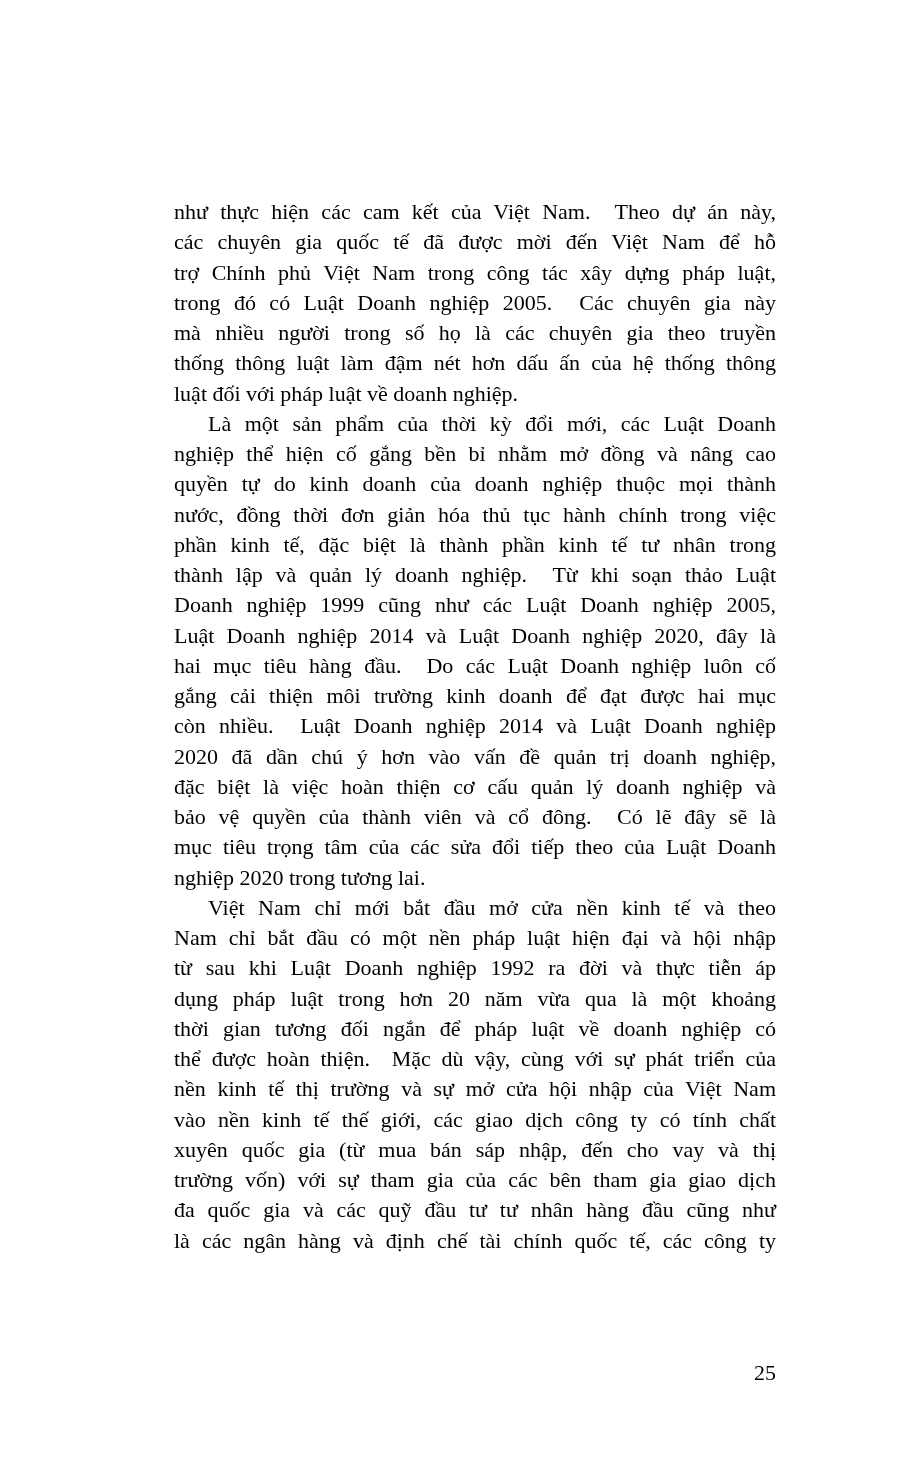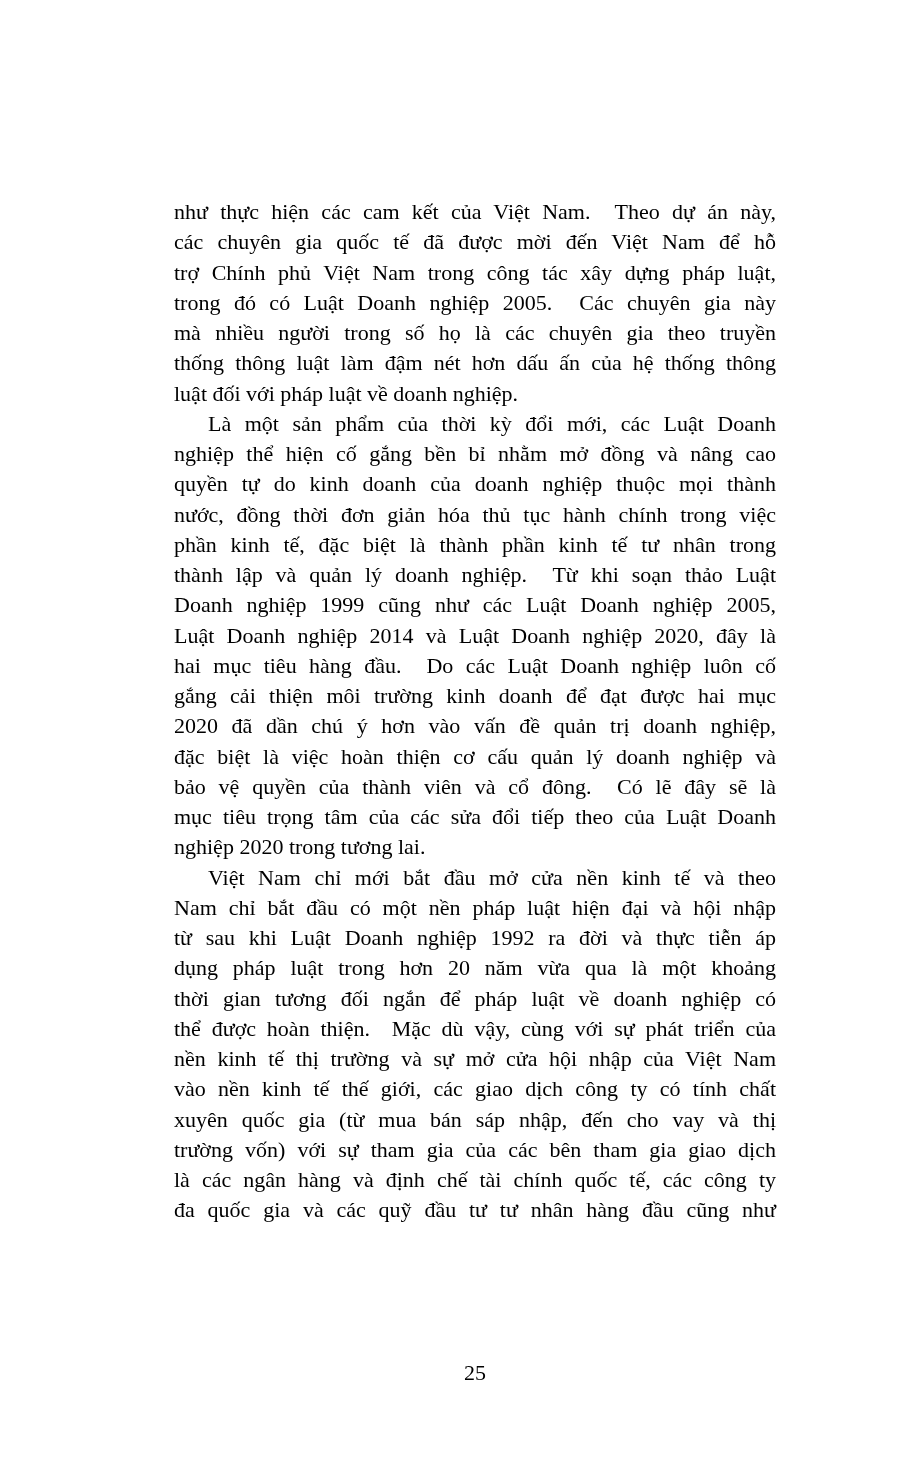--- a/index.html
+++ b/index.html
@@ -40,21 +40,21 @@
   }
   .line.flush-left {
     text-align-last: left;
     font-family: Liberation Serif, serif;
   }
   .page-number {
     position: absolute;
     left: 174px;
     top: 1358px;
     width: 602px;
-    text-align: center;
+    text-align: right;
     font-size: 22px;
     line-height: 30px;
   }
 </style>
 </head>
 <body>
 
 <div class="page">
   <div class="text-block" id="text-block">
       <div class="paragraph">
@@ -70,35 +70,36 @@
         <div class="line indent">Là một sản phẩm của thời kỳ đổi mới, các Luật Doanh</div>
         <div class="line">nghiệp thể hiện cố gắng bền bỉ nhằm mở đồng và nâng cao</div>
         <div class="line">quyền tự do kinh doanh của doanh nghiệp thuộc mọi thành</div>
         <div class="line">nước, đồng thời đơn giản hóa thủ tục hành chính trong việc</div>
         <div class="line">phần kinh tế, đặc biệt là thành phần kinh tế tư nhân trong</div>
         <div class="line">thành lập và quản lý doanh nghiệp.  Từ khi soạn thảo Luật</div>
         <div class="line">Doanh nghiệp 1999 cũng như các Luật Doanh nghiệp 2005,</div>
         <div class="line">Luật Doanh nghiệp 2014 và Luật Doanh nghiệp 2020, đây là</div>
         <div class="line">hai mục tiêu hàng đầu.  Do các Luật Doanh nghiệp luôn cố</div>
         <div class="line">gắng cải thiện môi trường kinh doanh để đạt được hai mục</div>
+        <div class="line">còn nhiều.  Luật Doanh nghiệp 2014 và Luật Doanh nghiệp</div>
         <div class="line">2020 đã dần chú ý hơn vào vấn đề quản trị doanh nghiệp,</div>
         <div class="line">đặc biệt là việc hoàn thiện cơ cấu quản lý doanh nghiệp và</div>
         <div class="line">bảo vệ quyền của thành viên và cổ đông.  Có lẽ đây sẽ là</div>
         <div class="line">mục tiêu trọng tâm của các sửa đổi tiếp theo của Luật Doanh</div>
         <div class="line flush-left">nghiệp 2020 trong tương lai.</div>
       </div>
       <div class="paragraph">
         <div class="line indent">Việt Nam chỉ mới bắt đầu mở cửa nền kinh tế và theo</div>
         <div class="line">Nam chỉ bắt đầu có một nền pháp luật hiện đại và hội nhập</div>
         <div class="line">từ sau khi Luật Doanh nghiệp 1992 ra đời và thực tiễn áp</div>
         <div class="line">dụng pháp luật trong hơn 20 năm vừa qua là một khoảng</div>
         <div class="line">thời gian tương đối ngắn để pháp luật về doanh nghiệp có</div>
         <div class="line">thể được hoàn thiện.  Mặc dù vậy, cùng với sự phát triển của</div>
         <div class="line">nền kinh tế thị trường và sự mở cửa hội nhập của Việt Nam</div>
         <div class="line">vào nền kinh tế thế giới, các giao dịch công ty có tính chất</div>
         <div class="line">xuyên quốc gia (từ mua bán sáp nhập, đến cho vay và thị</div>
         <div class="line">trường vốn) với sự tham gia của các bên tham gia giao dịch</div>
+        <div class="line">đa quốc gia và các quỹ đầu tư tư nhân hàng đầu cũng như</div>
         <div class="line">là các ngân hàng và định chế tài chính quốc tế, các công ty</div>
-        <div class="line">đa quốc gia và các quỹ đầu tư tư nhân hàng đầu cũng như</div>
       </div>
     </div>
   <div class="page-number">25</div>
 </div>
 
 </body></html>

